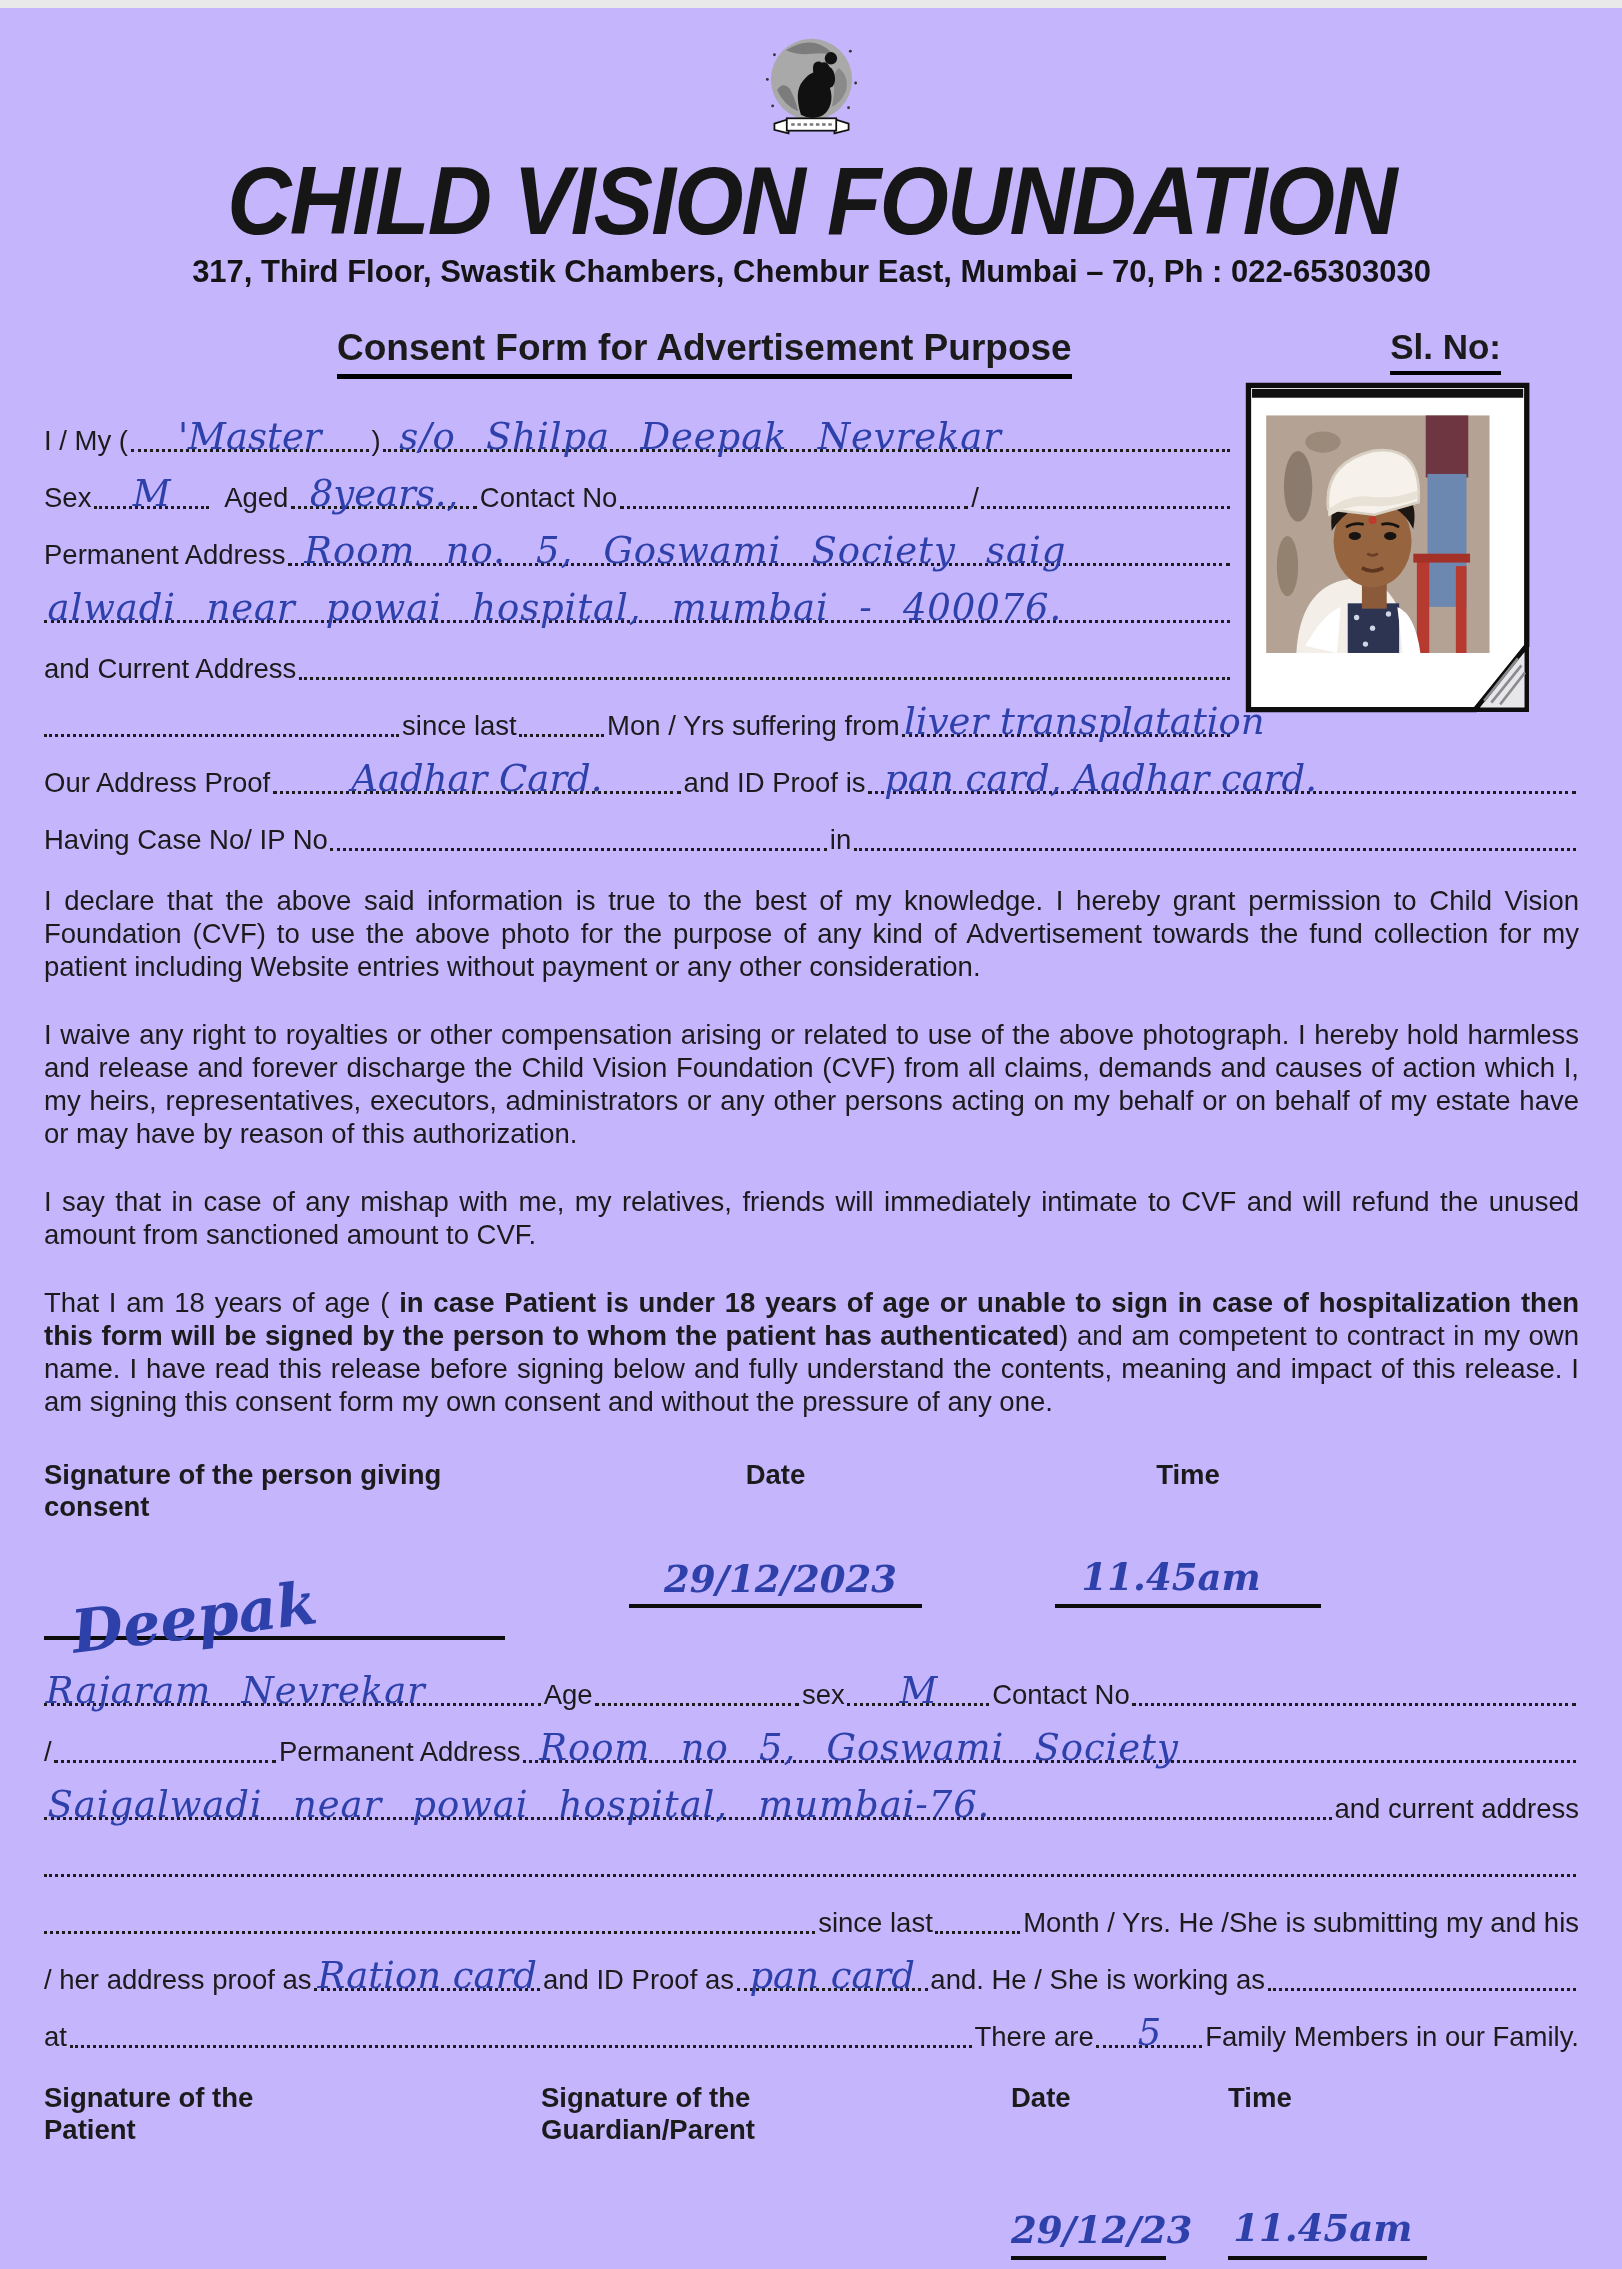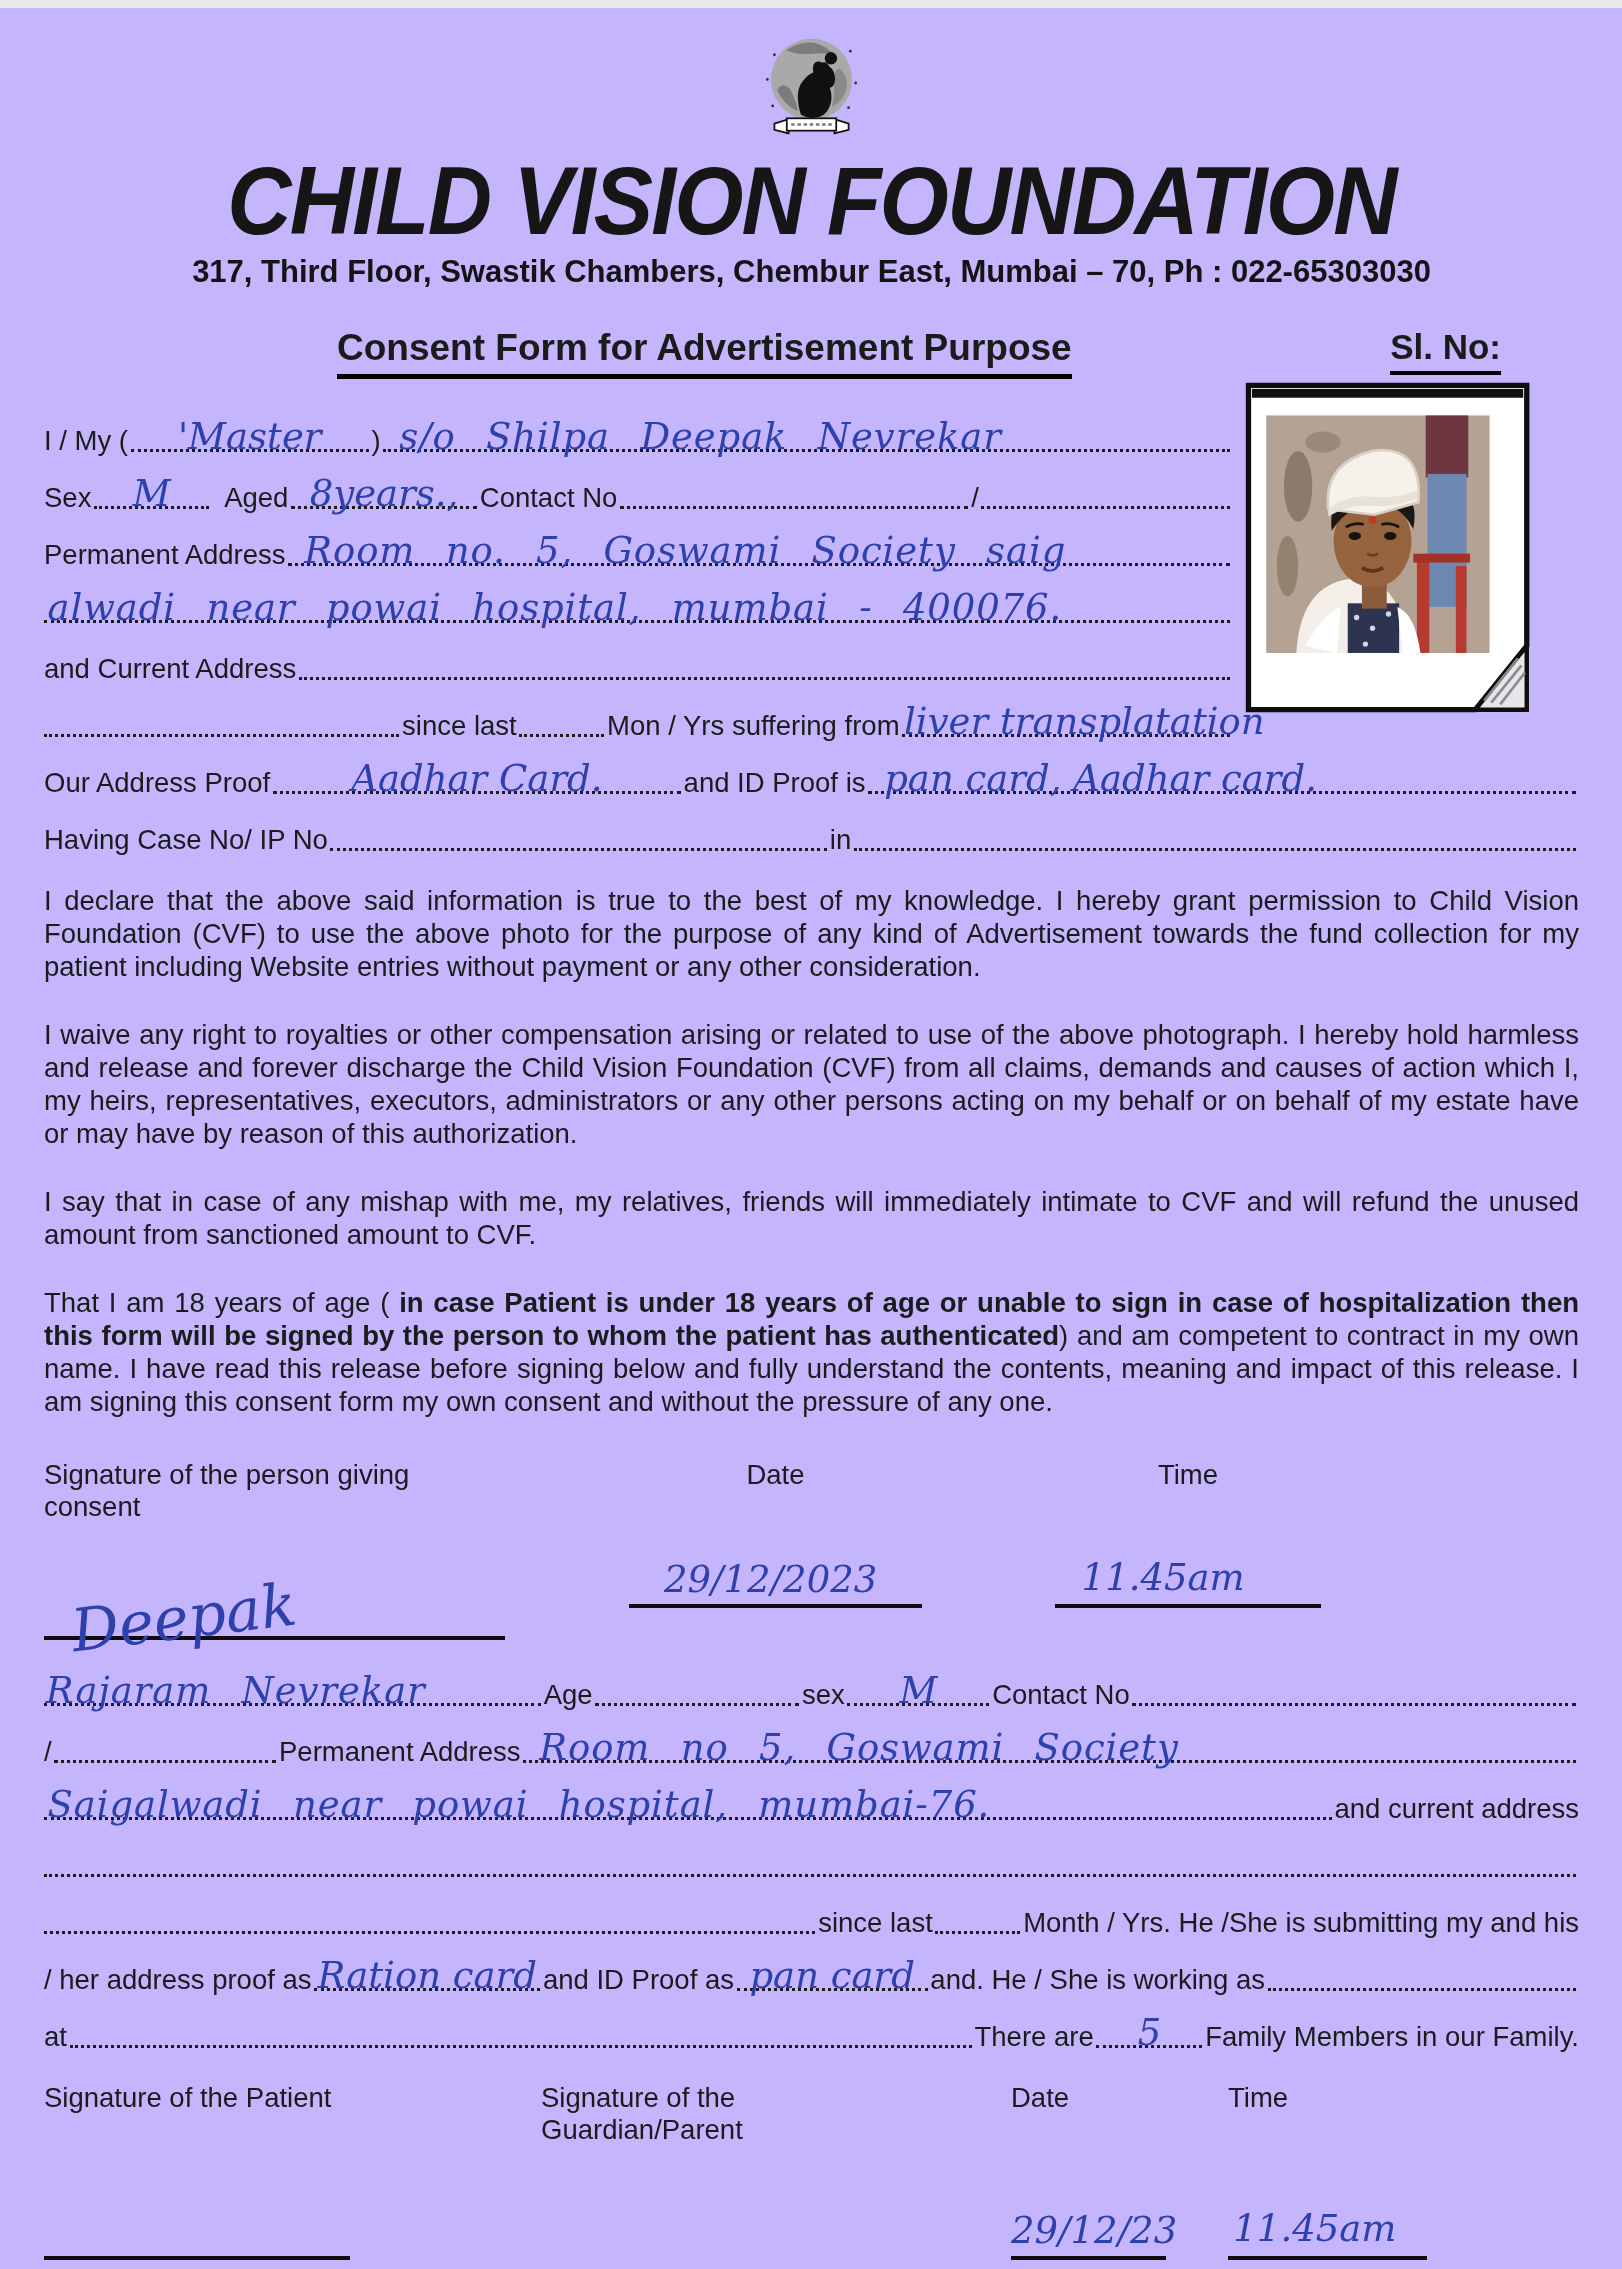--- a/index.html
+++ b/index.html
@@ -72,21 +72,21 @@
 
   
   .para{
     font-size:27.5px;line-height:33px;
     text-align:justify;
     margin:26.6px 0 0 0;
   }
   .para b{font-weight:700;}
 
   
-  .sig-row{display:flex;margin-top:41px;}
+  .sig-row{display:flex;margin-top:41px;font-weight:bold;}
   .sig-col{position:relative;}
   .sig-label{font-size:27.5px;}
   .sig-line{
     border-bottom:4.4px solid #0d0d0d;
     height:113px;position:relative;
   }
   .sig-hw{
     position:absolute;
     font-family:"DejaVu Serif",serif;font-style:italic;
     color:#2e41ab;white-space:nowrap;

